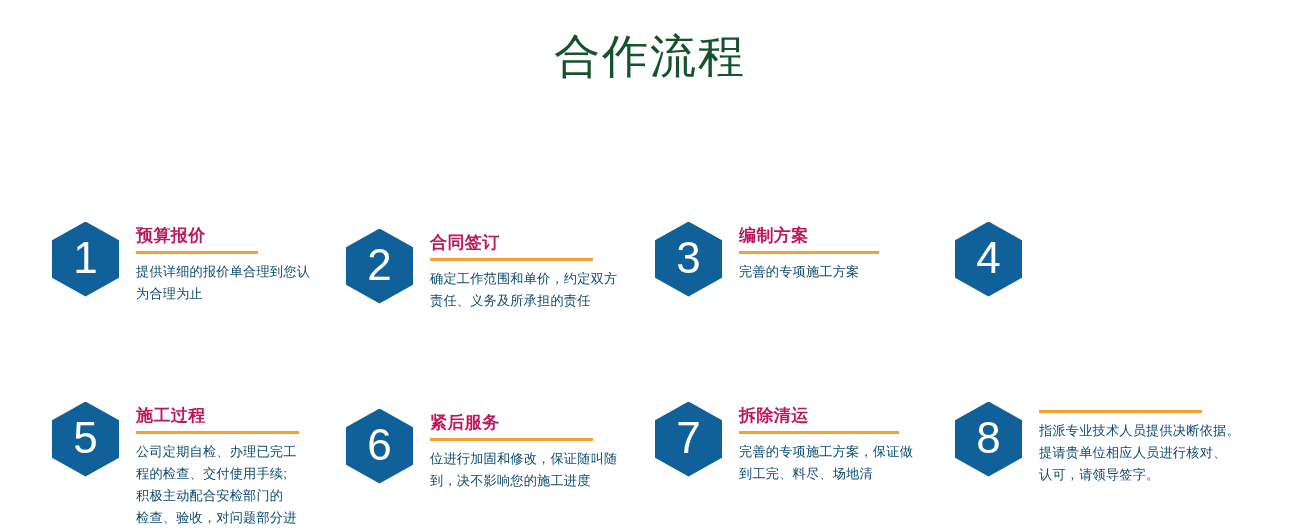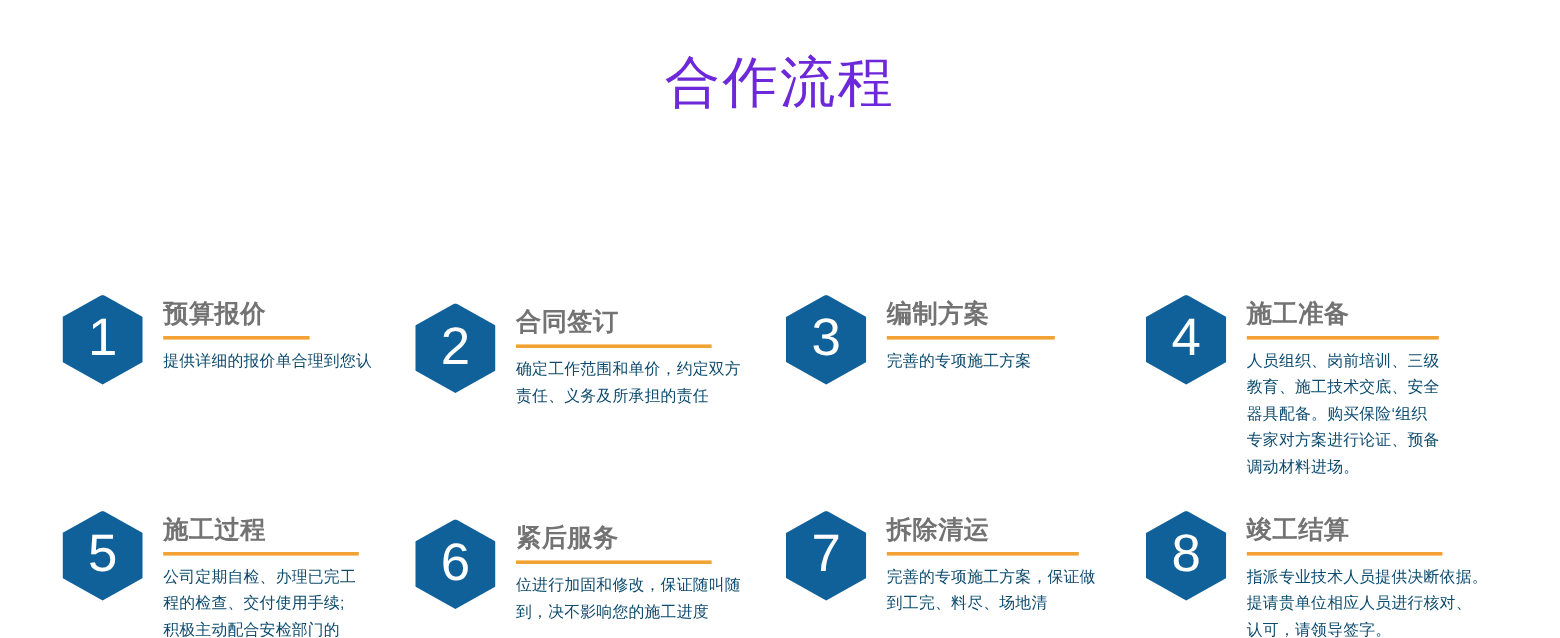--- a/index.html
+++ b/index.html
@@ -14,22 +14,22 @@
     color: #262626;
     overflow: hidden;
     position: relative;
   }
 
   #page-title {
     text-align: center;
     font-size: 46px;
     font-weight: 400;
     letter-spacing: 2px;
-    color: #6d28d9;
-    margin: 12px;
+    color: #14532d;
+    margin: 0;
     padding-top: 28px;
     line-height: 1.25;
   }
 
   .flow-grid {
     position: relative;
     width: 1300px;
   }
 
   .step {
@@ -65,23 +65,23 @@
     top: -1px;
   }
 
   .step-body {
     flex: 1 1 auto;
     padding-left: 17px;
     padding-top: 3px;
   }
 
   .step-heading {
-    font-size: 21px;
+    font-size: 17px;
     font-weight: bold;
-    color: #737373;
+    color: #be185d;
     line-height: 1.25;
     letter-spacing: 0.4px;
     white-space: nowrap;
   }
 
   .step-rule {
     height: 3px;
     background: #F2A233;
     margin-top: 5px;
     margin-bottom: 7px;
@@ -127,20 +127,21 @@
     <div class="hex-wrap">
       <div class="hex">
         <span class="hex-num">1</span>
       </div>
     </div>
     <div class="step-body">
       <div class="step-heading">预算报价</div>
       <div class="step-rule"></div>
       <div class="step-desc">
         <span class="ln">提供详细的报价单合理到您认</span>
+        <span class="ln">为合理为止</span>
       </div>
     </div>
   </div>
 
   <div class="step" id="step-2">
     <div class="hex-wrap">
       <div class="hex">
         <span class="hex-num">2</span>
       </div>
     </div>
@@ -166,31 +167,20 @@
       <div class="step-desc">
         <span class="ln">完善的专项施工方案</span>
       </div>
     </div>
   </div>
 
   <div class="step" id="step-4">
     <div class="hex-wrap">
       <div class="hex">
         <span class="hex-num">4</span>
-      </div>
-    </div>
-    <div class="step-body">
-      <div class="step-heading">施工准备</div>
-      <div class="step-rule"></div>
-      <div class="step-desc">
-        <span class="ln">人员组织、岗前培训、三级</span>
-        <span class="ln">教育、施工技术交底、安全</span>
-        <span class="ln">器具配备。购买保险‘组织</span>
-        <span class="ln">专家对方案进行论证、预备</span>
-        <span class="ln">调动材料进场。</span>
       </div>
     </div>
   </div>
 
   <div class="step" id="step-5">
     <div class="hex-wrap">
       <div class="hex">
         <span class="hex-num">5</span>
       </div>
     </div>
@@ -240,21 +230,20 @@
     </div>
   </div>
 
   <div class="step" id="step-8">
     <div class="hex-wrap">
       <div class="hex">
         <span class="hex-num">8</span>
       </div>
     </div>
     <div class="step-body">
-      <div class="step-heading">竣工结算</div>
       <div class="step-rule"></div>
       <div class="step-desc">
         <span class="ln">指派专业技术人员提供决断依据。</span>
         <span class="ln">提请贵单位相应人员进行核对、</span>
         <span class="ln">认可，请领导签字。</span>
       </div>
     </div>
   </div>
 
 </div>

